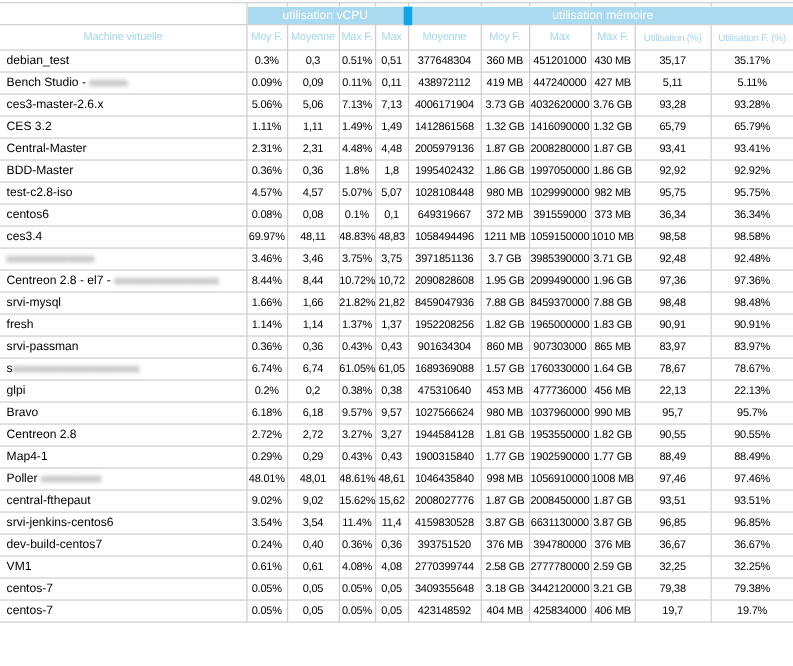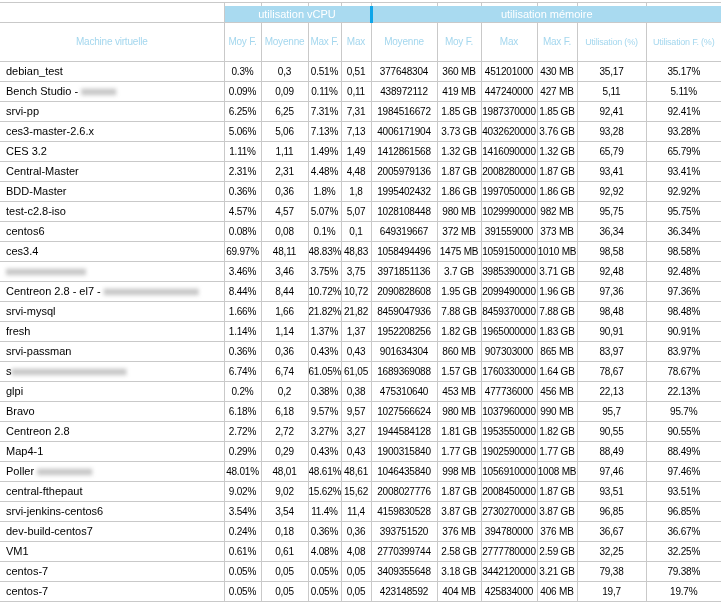--- a/index.html
+++ b/index.html
@@ -29,24 +29,24 @@
 
   tr.grouprow td { height: 17px; border-top: none; }
   tr.grouprow td.spacer { background: #ffffff; }
   td.group {
     background: #a9daf0;
     color: #ffffff;
     text-align: center;
     font-size: 11px;
     line-height: 16px;
   }
-  td.group + td.group { border-left: 3px solid #0ea5e9; }
+  td.group + td.group { border-left: 8px solid #0ea5e9; }
 
   tr.colhead th {
-    height: 39px;
+    height: 23px;
     background: #ffffff;
     color: #a4d7ee;
     font-weight: normal;
     font-size: 10px;
     letter-spacing: -0.2px;
     text-align: center;
     line-height: 22px;
   }
   tr.colhead th.small { font-size: 9px; }
 
@@ -141,33 +141,20 @@
         <td class="num">0.11%</td>
         <td class="num">0,11</td>
         <td class="num">438972112</td>
         <td class="num">419 MB</td>
         <td class="num">447240000</td>
         <td class="num">427 MB</td>
         <td class="num">5,11</td>
         <td class="num">5.11%</td>
       </tr>
       <tr class="datarow">
-    <td class="name"><span>srvi-pp</span></td>
-  <td class="num">6.25%</td>
-        <td class="num">6,25</td>
-        <td class="num">7.31%</td>
-        <td class="num">7,31</td>
-        <td class="num">1984516672</td>
-        <td class="num">1.85 GB</td>
-        <td class="num">1987370000</td>
-        <td class="num">1.85 GB</td>
-        <td class="num">92,41</td>
-        <td class="num">92.41%</td>
-      </tr>
-      <tr class="datarow">
     <td class="name"><span>ces3-master-2.6.x</span></td>
   <td class="num">5.06%</td>
         <td class="num">5,06</td>
         <td class="num">7.13%</td>
         <td class="num">7,13</td>
         <td class="num">4006171904</td>
         <td class="num">3.73 GB</td>
         <td class="num">4032620000</td>
         <td class="num">3.76 GB</td>
         <td class="num">93,28</td>
@@ -238,21 +225,21 @@
         <td class="num">36,34</td>
         <td class="num">36.34%</td>
       </tr>
       <tr class="datarow">
     <td class="name"><span>ces3.4</span></td>
   <td class="num">69.97%</td>
         <td class="num">48,11</td>
         <td class="num">48.83%</td>
         <td class="num">48,83</td>
         <td class="num">1058494496</td>
-        <td class="num">1475 MB</td>
+        <td class="num">1211 MB</td>
         <td class="num">1059150000</td>
         <td class="num">1010 MB</td>
         <td class="num">98,58</td>
         <td class="num">98.58%</td>
       </tr>
       <tr class="datarow">
     <td class="name"><span></span><span class="blur">xxxxxxxxxxxxxxxx</span></td>
   <td class="num">3.46%</td>
         <td class="num">3,46</td>
         <td class="num">3.75%</td>
@@ -408,29 +395,29 @@
         <td class="num">93.51%</td>
       </tr>
       <tr class="datarow">
     <td class="name"><span>srvi-jenkins-centos6</span></td>
   <td class="num">3.54%</td>
         <td class="num">3,54</td>
         <td class="num">11.4%</td>
         <td class="num">11,4</td>
         <td class="num">4159830528</td>
         <td class="num">3.87 GB</td>
-        <td class="num">2730270000</td>
+        <td class="num">6631130000</td>
         <td class="num">3.87 GB</td>
         <td class="num">96,85</td>
         <td class="num">96.85%</td>
       </tr>
       <tr class="datarow">
     <td class="name"><span>dev-build-centos7</span></td>
   <td class="num">0.24%</td>
-        <td class="num">0,18</td>
+        <td class="num">0,40</td>
         <td class="num">0.36%</td>
         <td class="num">0,36</td>
         <td class="num">393751520</td>
         <td class="num">376 MB</td>
         <td class="num">394780000</td>
         <td class="num">376 MB</td>
         <td class="num">36,67</td>
         <td class="num">36.67%</td>
       </tr>
       <tr class="datarow">

